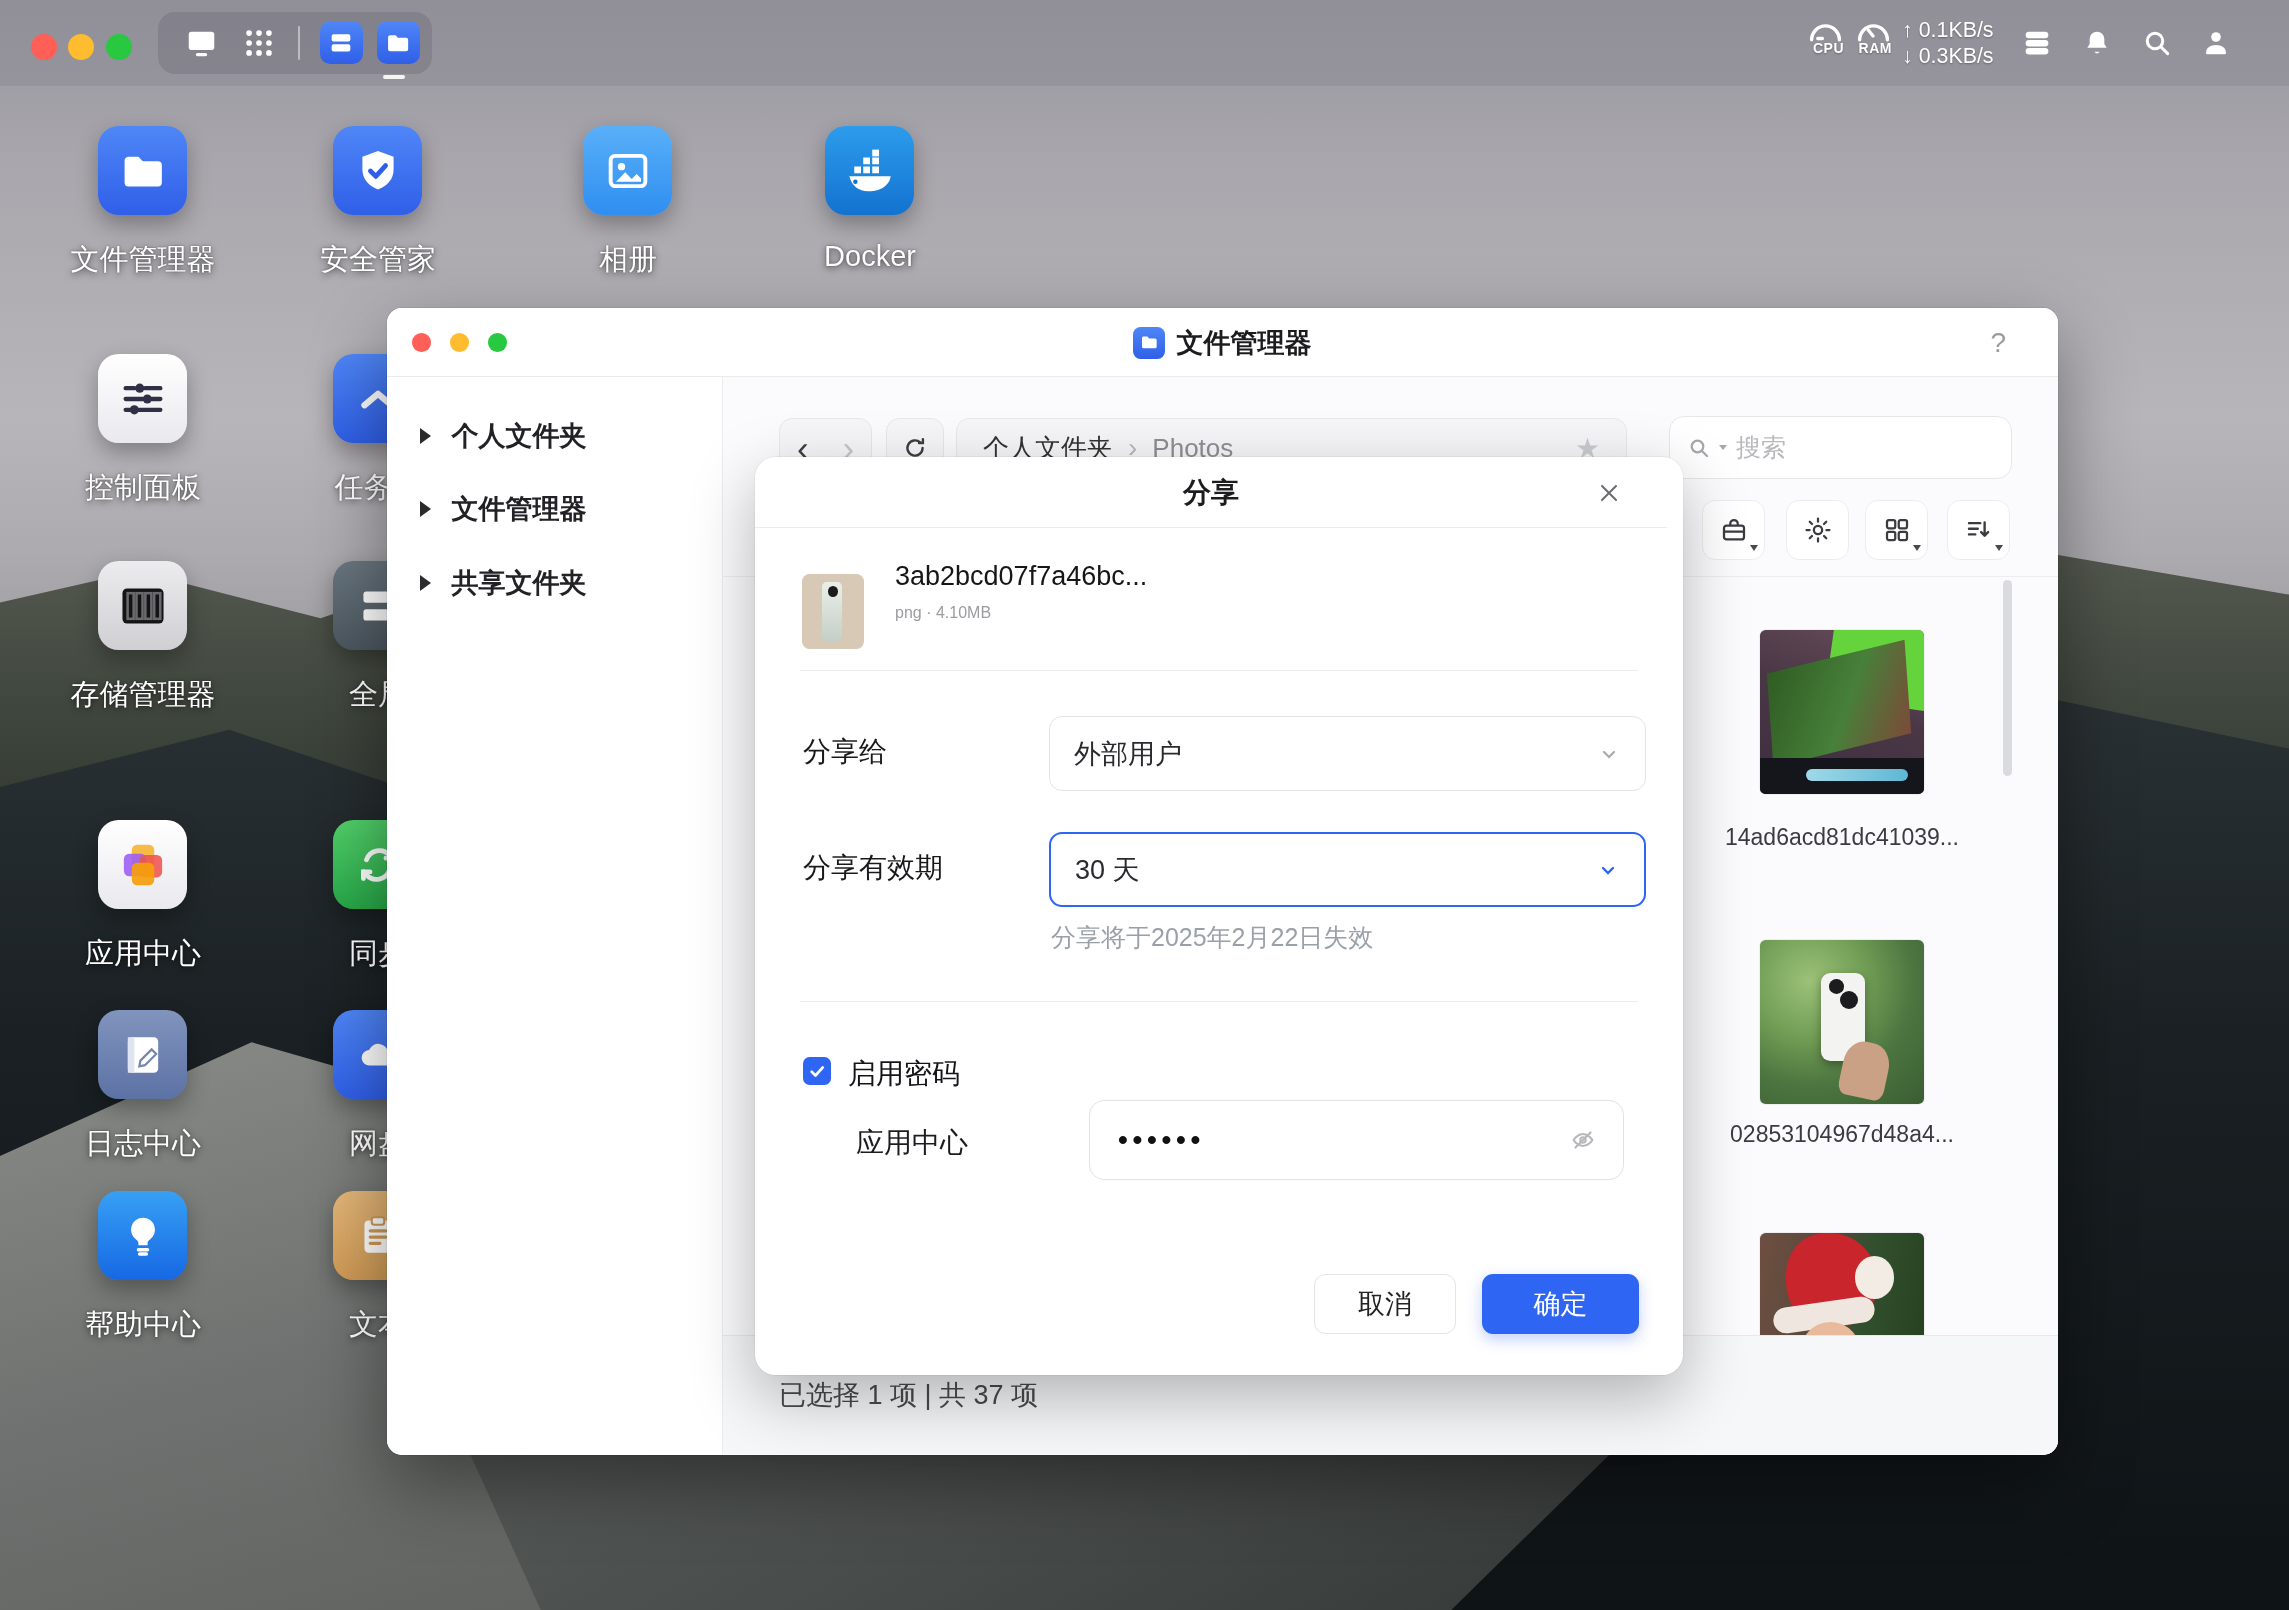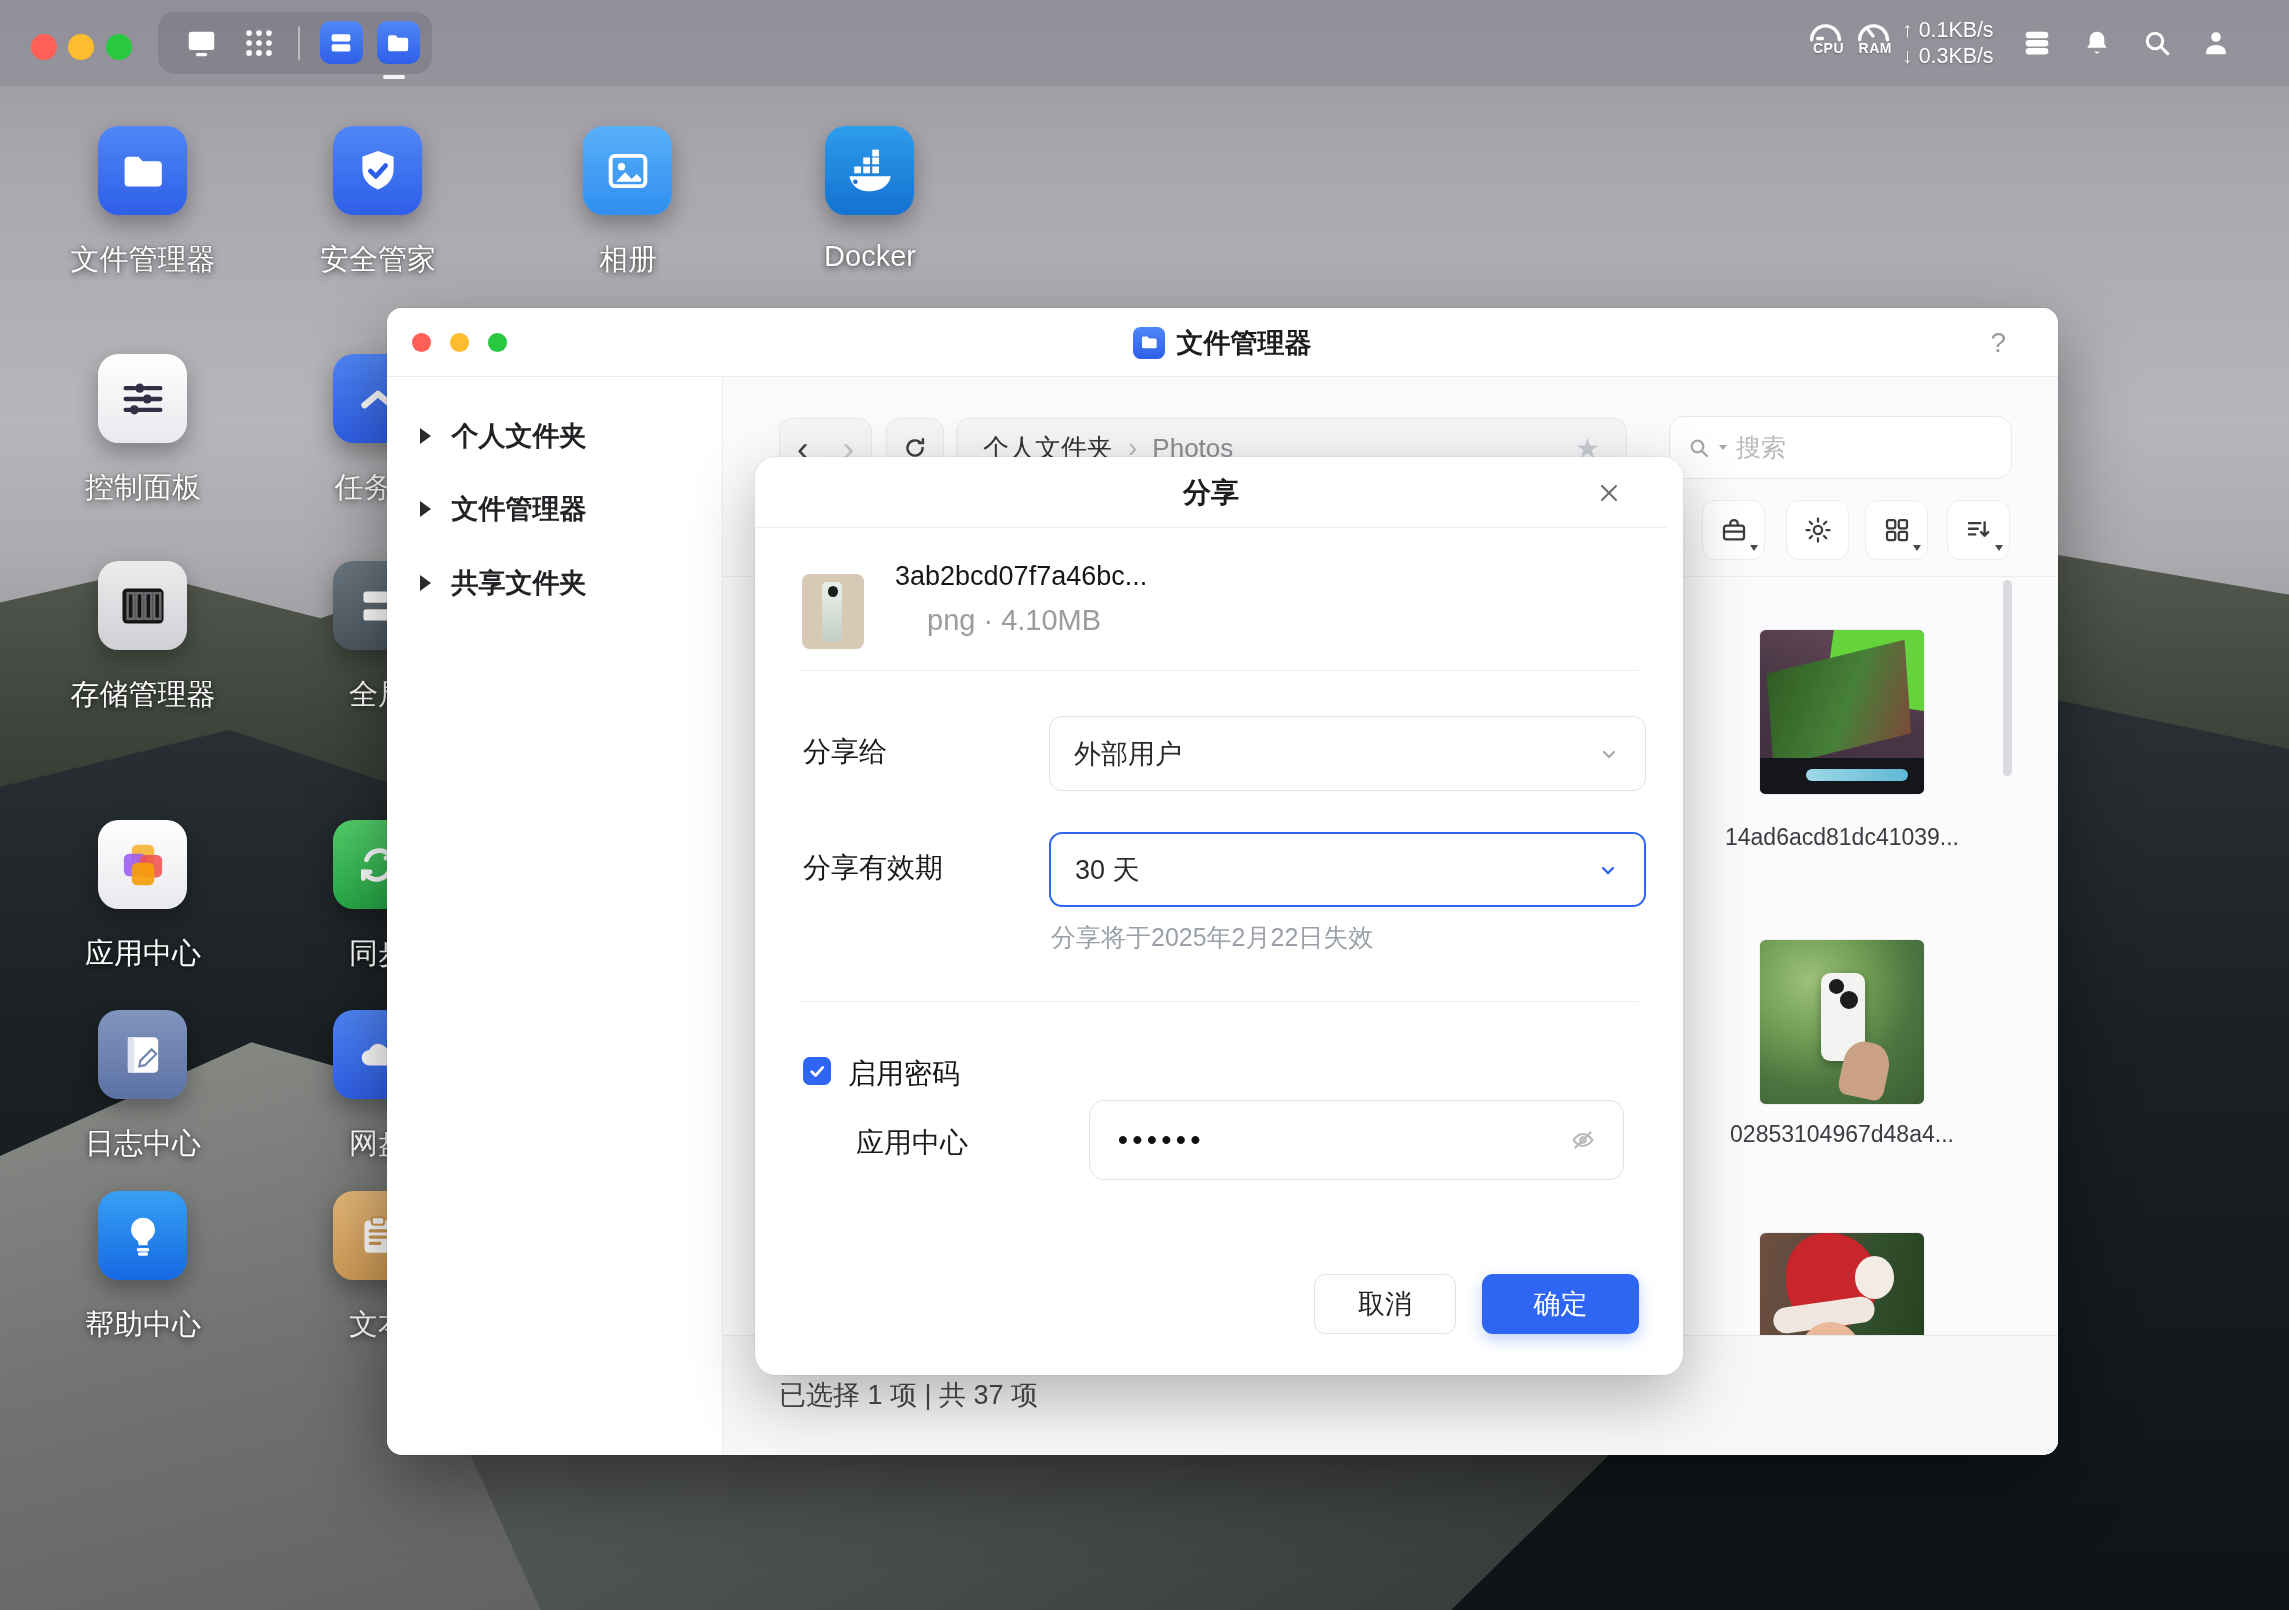--- a/index.html
+++ b/index.html
@@ -98,21 +98,21 @@
   
   .dialog{position:absolute;left:755px;top:457px;width:928px;height:918px;background:#fff;border-radius:20.5px;z-index:50;
     box-shadow:0 22.4px 65px rgba(0,0,0,.28),0 0 0 0.9px rgba(0,0,0,.04);}
   .dlg-header{position:absolute;left:0;top:0;right:16px;height:71px;border-bottom:0.9px solid #ededef;}
   .dlg-title{position:absolute;left:0;right:0;top:0;height:71px;display:flex;align-items:center;justify-content:center;font-size:28px;font-weight:600;color:#1c1c1e;}
   .dlg-close{position:absolute;right:43px;top:20.5px;width:30px;height:30px;display:flex;align-items:center;justify-content:center;}
   .dthumb{position:absolute;left:47px;top:117px;width:62px;height:75px;border-radius:7.5px;background:#d8c9b6;overflow:hidden;}
   .dthumb .ph{position:absolute;left:33%;top:10%;width:32%;height:80%;background:linear-gradient(180deg,#e9efe9,#c4cfc6);border-radius:4.7px;}
   .dthumb .cam{position:absolute;left:42%;top:16%;width:16%;height:14%;background:#1b1b1b;border-radius:50%;}
   .dname{position:absolute;left:140px;top:104px;font-size:27px;font-weight:500;color:#161618;}
-  .dmeta{position:absolute;left:140px;top:147px;font-size:29px;color:#9b9ba0;margin-left:32px;}
+  .dmeta{position:absolute;left:140px;top:147px;font-size:16px;color:#9b9ba0;}
   .ddiv{position:absolute;left:45px;right:45px;height:0.9px;background:#ededef;}
   .dlabel{position:absolute;left:48px;font-size:28px;color:#19191c;}
   .dselect{position:absolute;left:294px;width:597px;height:75px;border-radius:13px;background:#fff;display:flex;align-items:center;padding:0 24px;font-size:27px;color:#2a2a2e;}
   .sel-normal{border:1.9px solid #e3e3e6;}
   .sel-focus{border:2.8px solid #2e65f2;}
   .dselect svg{margin-left:auto;}
   .dhint{position:absolute;left:296px;top:464px;font-size:25px;color:#9aa0a8;}
   .dcheck{position:absolute;left:48px;top:600px;width:28px;height:28px;border-radius:6.5px;background:#2e65f2;display:flex;align-items:center;justify-content:center;}
   .dchecklabel{position:absolute;left:93px;top:598px;font-size:28px;color:#141418;}
   .dpwlabel{position:absolute;left:101px;top:667px;font-size:28px;color:#1c1c20;}

